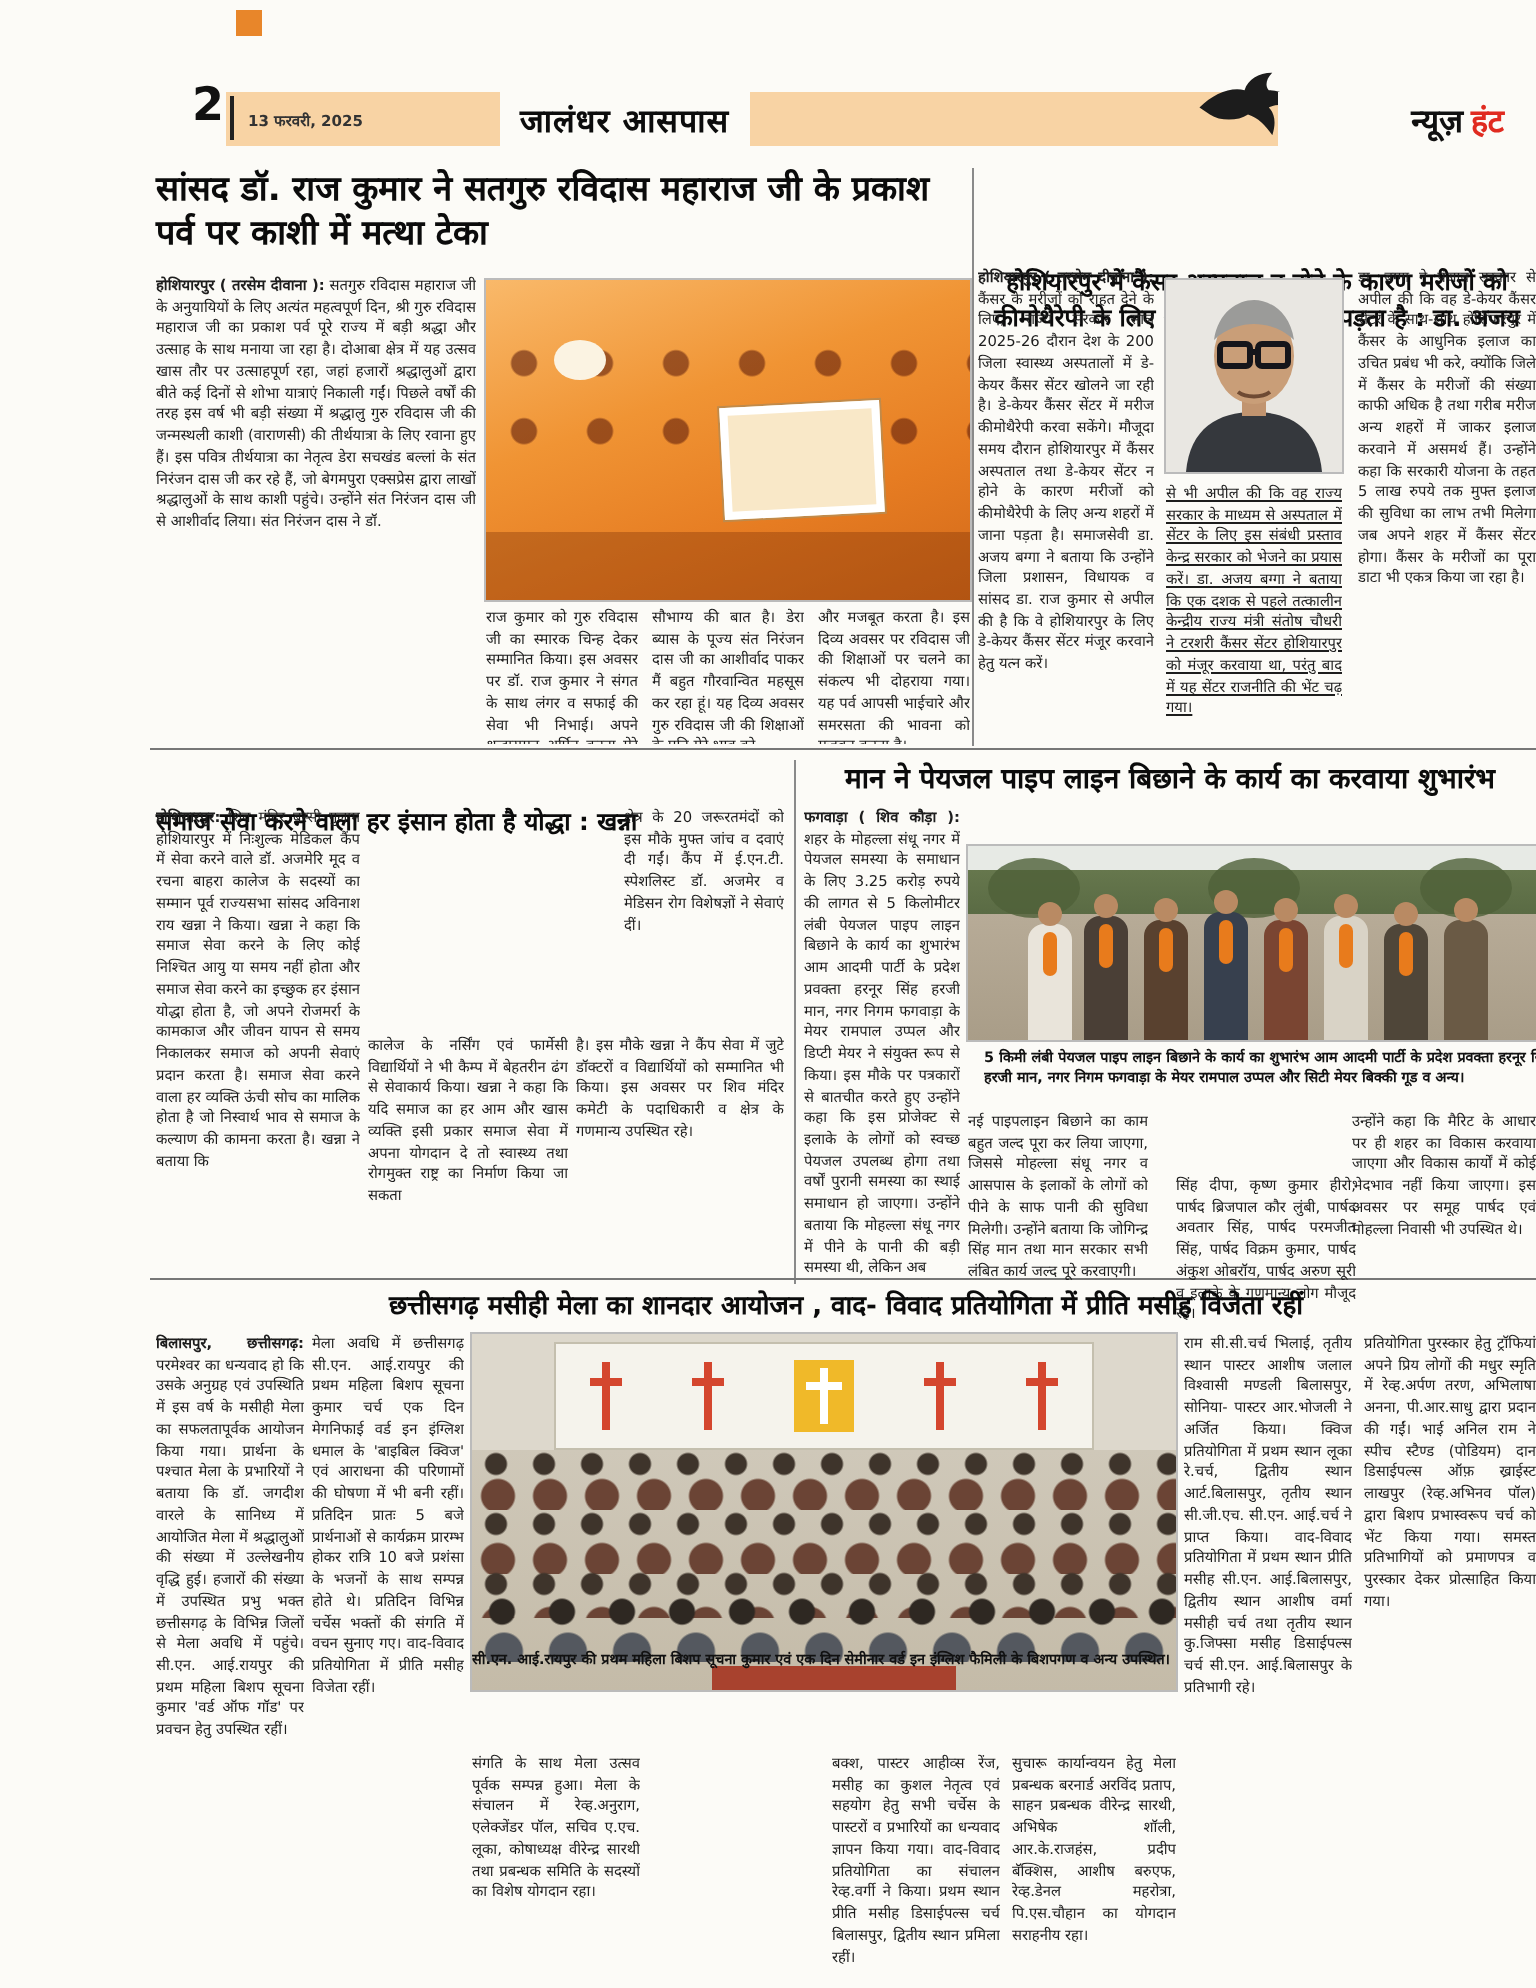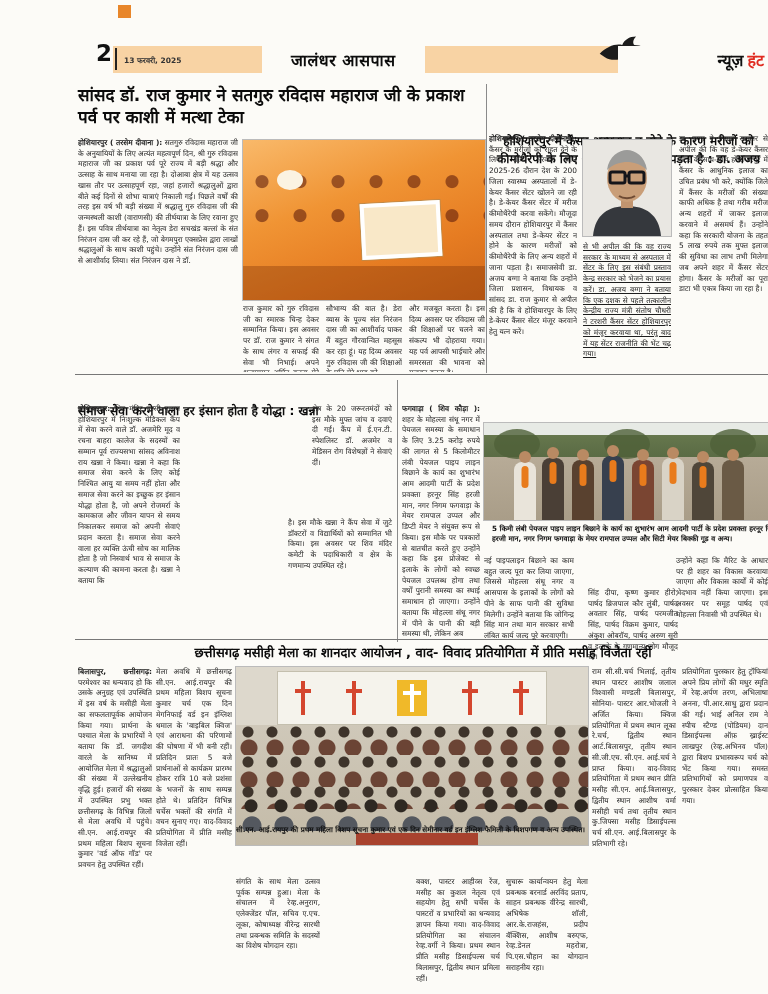--- a/index.html
+++ b/index.html
@@ -4,24 +4,24 @@
 <style>
   html,body{margin:0;padding:0;background:#e9e6df;}
   .page{position:relative;width:768px;height:994px;margin:0 auto;background:#fcfbf7;
         font-family:"DejaVu Sans","Liberation Sans",sans-serif;overflow:hidden;color:#222;}
   
   .corner-mark{position:absolute;left:118px;top:5px;width:13px;height:13px;background:#e8862a;}
   .hbar{position:absolute;left:113px;right:0;top:46px;height:27px;background:#f8d3a4;}
   .pageno{position:absolute;left:96px;top:42px;font-size:23px;font-weight:bold;color:#111;line-height:1;}
   .pagesep{position:absolute;left:115px;top:48px;width:2px;height:22px;background:#222;}
   .hdate{position:absolute;left:124px;top:55px;font-size:7.5px;font-weight:bold;color:#333;}
-  .masthead{position:absolute;left:262px;top:46px;height:27px;padding:0 29px;background:#fcfbf7;
+  .masthead{position:absolute;left:250px;top:46px;height:27px;padding:0 10px;background:#fcfbf7;
             display:flex;align-items:center;font-size:16px;font-weight:bold;color:#0c0c0c;letter-spacing:.5px;}
-  .brand{position:absolute;right:0;top:46px;height:27px;width:150px;background:#fcfbf7;
-         display:flex;align-items:center;justify-content:flex-end;padding-right:4px;box-sizing:border-box;}
+  .brand{position:absolute;right:0;top:46px;height:27px;width:129px;background:#fcfbf7;
+         display:flex;align-items:center;justify-content:flex-end;padding-right:16px;box-sizing:border-box;}
   .brand .t1{font-size:16px;font-weight:bold;color:#101010;}
   .brand .t2{font-size:16px;font-weight:bold;color:#e02b20;margin-left:4px;}
   .eagle{position:absolute;right:118px;top:32px;width:52px;height:40px;}
   
   .vrule{position:absolute;width:1px;background:#8a8a8a;}
   .hrule{position:absolute;height:1px;background:#777;}
   
   .hl{position:absolute;font-weight:bold;color:#0b0b0b;}
   .bt{position:absolute;font-size:7.4px;line-height:1.45;text-align:justify;color:#1d1d1d;overflow:hidden;margin:0;}
   .byl{font-weight:bold;}
@@ -135,23 +135,26 @@
   <p class="bt" style="left:679px;top:134px;width:89px;height:239px;">
     <span>डा. बग्गा ने पंजाब सरकार से अपील की कि वह डे-केयर कैंसर सेंटर के साथ-साथ होशियारपुर में कैंसर के आधुनिक इलाज का उचित प्रबंध भी करे, क्योंकि जिले में कैंसर के मरीजों की संख्या काफी अधिक है तथा गरीब मरीज अन्य शहरों में जाकर इलाज करवाने में असमर्थ हैं। उन्होंने कहा कि सरकारी योजना के तहत 5 लाख रुपये तक मुफ्त इलाज की सुविधा का लाभ तभी मिलेगा जब अपने शहर में कैंसर सेंटर होगा। कैंसर के मरीजों का पूरा डाटा भी एकत्र किया जा रहा है।</span></p>
 
   <div class="hl" style="left:78px;top:381px;width:316px;font-size:12.2px;text-align:left;margin-top:21px;">समाज सेवा करने वाला हर इंसान होता है योद्धा : खन्ना</div>
   <p class="bt" style="left:78px;top:404px;width:102px;height:236px;">
     <b class="byl">होशियारपुर:</b>
     <span>शिव मंदिर बस्सी गुलाम होशियारपुर में निःशुल्क मेडिकल कैंप में सेवा करने वाले डॉ. अजमेरि मूद व रचना बाहरा कालेज के सदस्यों का सम्मान पूर्व राज्यसभा सांसद अविनाश राय खन्ना ने किया। खन्ना ने कहा कि समाज सेवा करने के लिए कोई निश्चित आयु या समय नहीं होता और समाज सेवा करने का इच्छुक हर इंसान योद्धा होता है, जो अपने रोजमर्रा के कामकाज और जीवन यापन से समय निकालकर समाज को अपनी सेवाएं प्रदान करता है। समाज सेवा करने वाला हर व्यक्ति ऊंची सोच का मालिक होता है जो निस्वार्थ भाव से समाज के कल्याण की कामना करता है। खन्ना ने बताया कि</span>
   </p>
   <p class="bt" style="left:312px;top:404px;width:80px;height:110px;">
     <span>क्षेत्र के 20 जरूरतमंदों को इस मौके मुफ्त जांच व दवाएं दी गईं। कैंप में ई.एन.टी. स्पेशलिस्ट डॉ. अजमेर व मेडिसन रोग विशेषज्ञों ने सेवाएं दीं।</span></p>
+  <p class="bt" style="left:184px;top:518px;width:100px;height:122px;">
+    <span>कालेज के नर्सिंग एवं फार्मेसी विद्यार्थियों ने भी कैम्प में बेहतरीन ढंग से सेवाकार्य किया। खन्ना ने कहा कि यदि समाज का हर आम और खास व्यक्ति इसी प्रकार समाज सेवा में अपना योगदान दे तो स्वास्थ्य तथा रोगमुक्त राष्ट्र का निर्माण किया जा सकता</span></p>
   <p class="bt" style="left:288px;top:518px;width:104px;height:122px;">
     <span>है। इस मौके खन्ना ने कैंप सेवा में जुटे डॉक्टरों व विद्यार्थियों को सम्मानित भी किया। इस अवसर पर शिव मंदिर कमेटी के पदाधिकारी व क्षेत्र के गणमान्य उपस्थित रहे।</span></p>
 
+  <div class="hl" style="left:402px;top:379px;width:366px;font-size:14px;text-align:center;">मान ने पेयजल पाइप लाइन बिछाने के कार्य का करवाया शुभारंभ</div>
   <p class="bt" style="left:402px;top:404px;width:78px;height:240px;">
     <b class="byl">फगवाड़ा ( शिव कौड़ा ):</b>
     <span>शहर के मोहल्ला संधू नगर में पेयजल समस्या के समाधान के लिए 3.25 करोड़ रुपये की लागत से 5 किलोमीटर लंबी पेयजल पाइप लाइन बिछाने के कार्य का शुभारंभ आम आदमी पार्टी के प्रदेश प्रवक्ता हरनूर सिंह हरजी मान, नगर निगम फगवाड़ा के मेयर रामपाल उप्पल और डिप्टी मेयर ने संयुक्त रूप से किया। इस मौके पर पत्रकारों से बातचीत करते हुए उन्होंने कहा कि इस प्रोजेक्ट से इलाके के लोगों को स्वच्छ पेयजल उपलब्ध होगा तथा वर्षों पुरानी समस्या का स्थाई समाधान हो जाएगा। उन्होंने बताया कि मोहल्ला संधू नगर में पीने के पानी की बड़ी समस्या थी, लेकिन अब</span>
   </p>
   <div class="photo ph4" style="left:484px;top:423px;width:284px;height:97px;">
     <div class="tree" style="left:10px;"></div>
     <div class="tree" style="left:120px;"></div>
     <div class="tree" style="left:226px;"></div>
     <span class="person garland" style="left:30px;width:22px;height:58px;background:#e9e4da;"></span>
     <span class="person garland" style="left:58px;width:22px;height:62px;background:#4a3f36;"></span>

